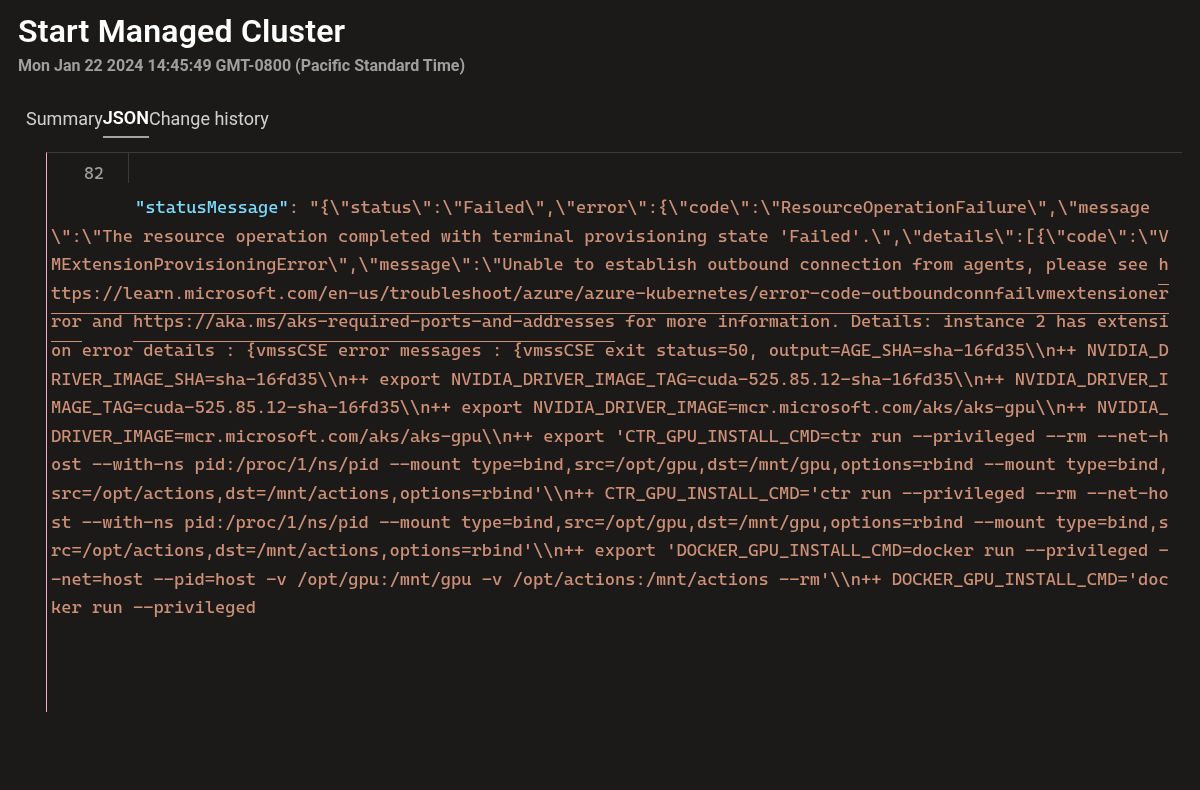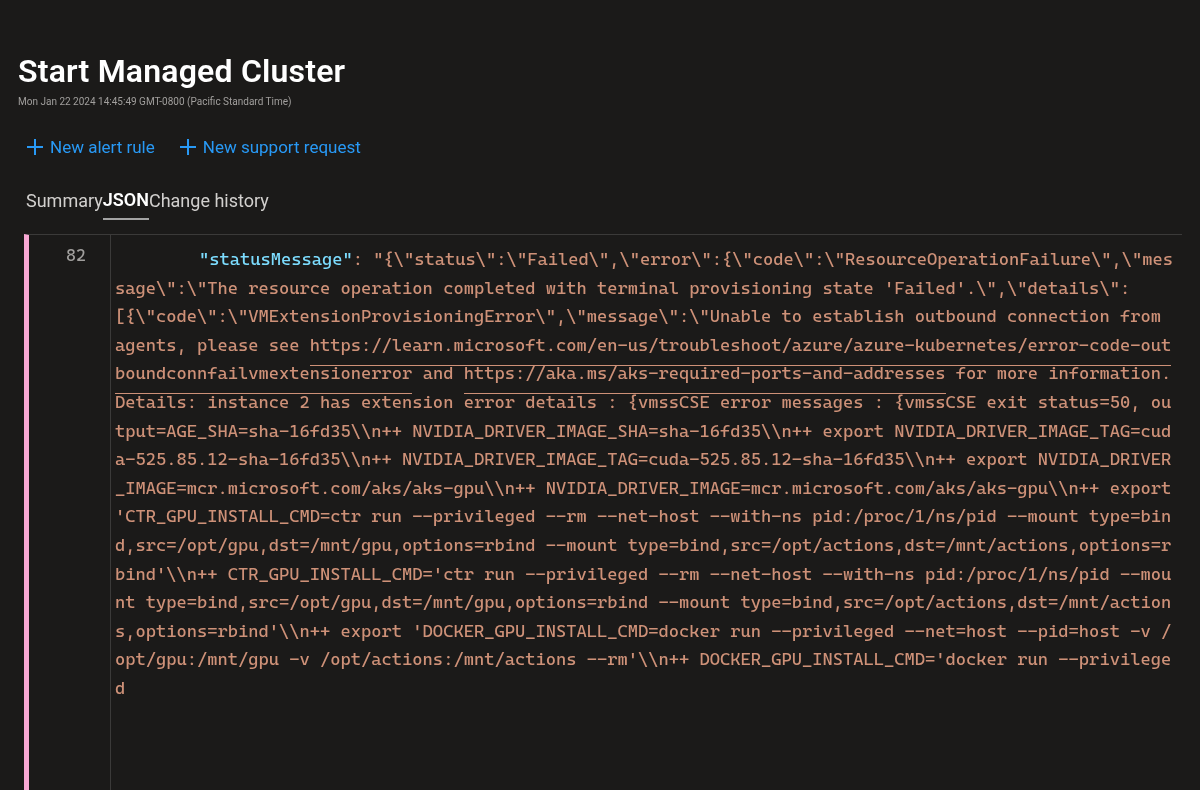--- a/index.html
+++ b/index.html
@@ -12,26 +12,26 @@
     overflow: hidden;
   }
   .page {
     padding: 12px 18px 0 18px;
   }
   .title {
     font-size: 32px;
     font-weight: 600;
     color: #ffffff;
     letter-spacing: 0.2px;
-    margin-top: 40px;
   }
   .subtitle {
     margin-top: 6px;
-    font-size: 10px;
+    font-size: 16px;
     color: #a19f9d;
+    font-weight: bold;
   }
   .actions {
     margin-top: 30px;
     display: flex;
     gap: 24px;
     padding-left: 8px;
   }
   .action-link {
     display: inline-flex;
     align-items: center;
@@ -68,26 +68,27 @@
     cursor: pointer;
     user-select: none;
   }
   .tab.active {
     color: #ffffff;
     font-weight: 600;
     border-bottom: 2px solid #a3a3a3;
   }
   .code-panel {
     margin-top: 14px;
-    margin-left: 6px;
+    margin-left: 28px;
     border-top: 1px solid #3b3a39;
-    border-left: 5px solid #f9a8d4;
+    border-left: 1px solid #f9a8d4;
     display: flex;
     height: 560px;
     overflow: hidden;
+    flex-direction: column;
   }
   .gutter {
     width: 82px;
     border-right: 1px solid #3b3a39;
     padding-top: 10px;
     text-align: right;
     padding-right: 24px;
     color: #a19f9d;
     font-family: "Cascadia Mono","Consolas","Menlo",monospace;
     font-size: 17px;
@@ -115,30 +116,20 @@
   }
 </style>
 </head>
 <body>
 
 <div class="page">
 
   <h1 class="title">Start Managed Cluster</h1>
   <div class="subtitle">Mon Jan 22 2024 14:45:49 GMT-0800 (Pacific Standard Time)</div>
 
-  <div class="actions">
-    <div class="action-link">
-      <span class="plus"></span>
-      <span>New alert rule</span>
-    </div>
-    <div class="action-link">
-      <span class="plus"></span>
-      <span>New support request</span>
-    </div>
-  </div>
 
   <div class="tabs">
     <div class="tab">Summary</div>
     <div class="tab active">JSON</div>
     <div class="tab">Change history</div>
   </div>
 
   <div class="code-panel">
     <div class="gutter">
       <div>82</div>

